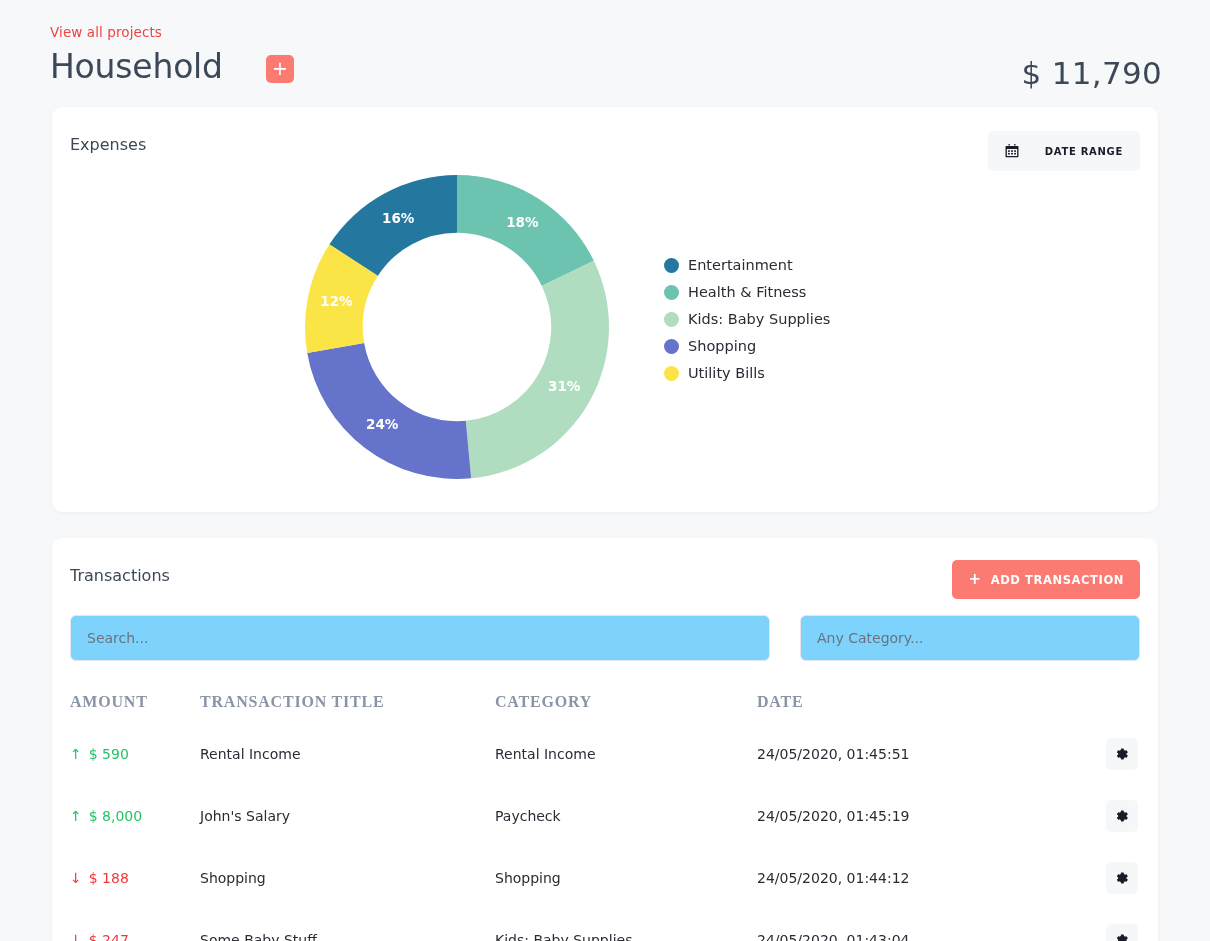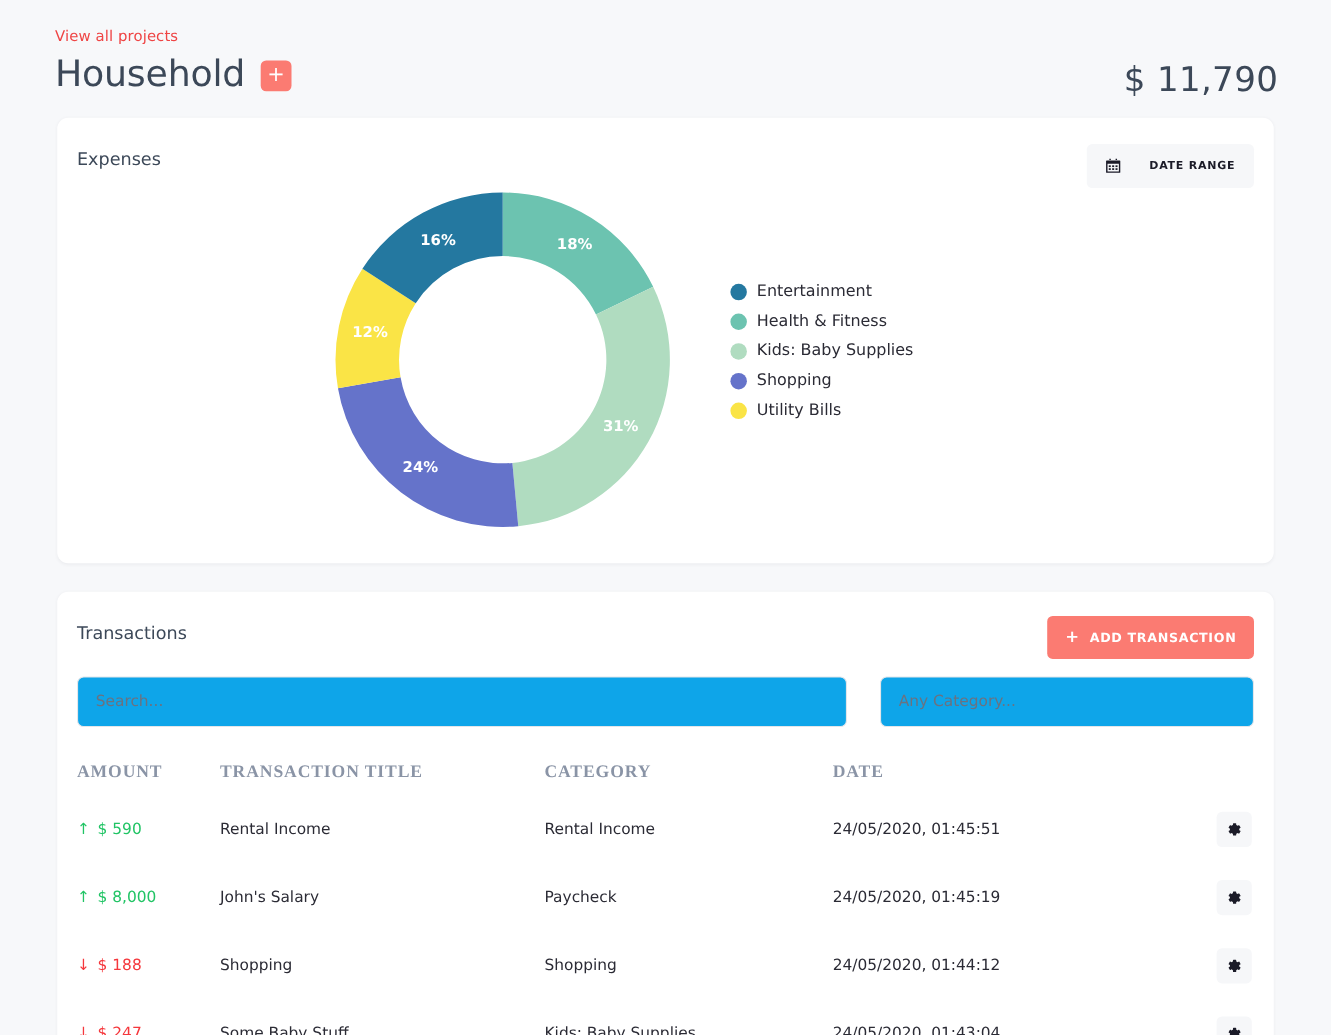--- a/index.html
+++ b/index.html
@@ -18,20 +18,21 @@
     color: #ef4444;
     font-size: 13.5px;
     text-decoration: none;
     display: inline-block;
     letter-spacing: 0.1px;
   }
   .title-row {
     display: flex;
     align-items: center;
     margin-top: 9px;
+    gap: 29px;
   }
   .project-title {
     font-size: 33px;
     font-weight: 400;
     color: #3c4858;
     letter-spacing: -0.2px;
     line-height: 1;
   }
   .add-badge {
     width: 28px; height: 28px;
@@ -137,21 +138,21 @@
     padding: 30px 18px 0 18px;
   }
   .search-input, .category-input {
     height: 46px;
     border: 1px solid #e3e6ea;
     border-radius: 6px;
     padding: 0 16px;
     font-size: 14px;
     color: #3c4858;
     font-family: "DejaVu Sans", sans-serif;
-    background: #0ea5e9;
+    background: #7dd3fc;
     outline: none;
   }
   .search-input { flex: 1 1 auto; width: 705px; }
   .category-input { width: 340px; flex: none; }
   .search-input::placeholder, .category-input::placeholder { color: #6b7280; }
 
   
   table { width: 100%; border-collapse: collapse; margin-top: 20px; }
   th {
     text-align: left;

